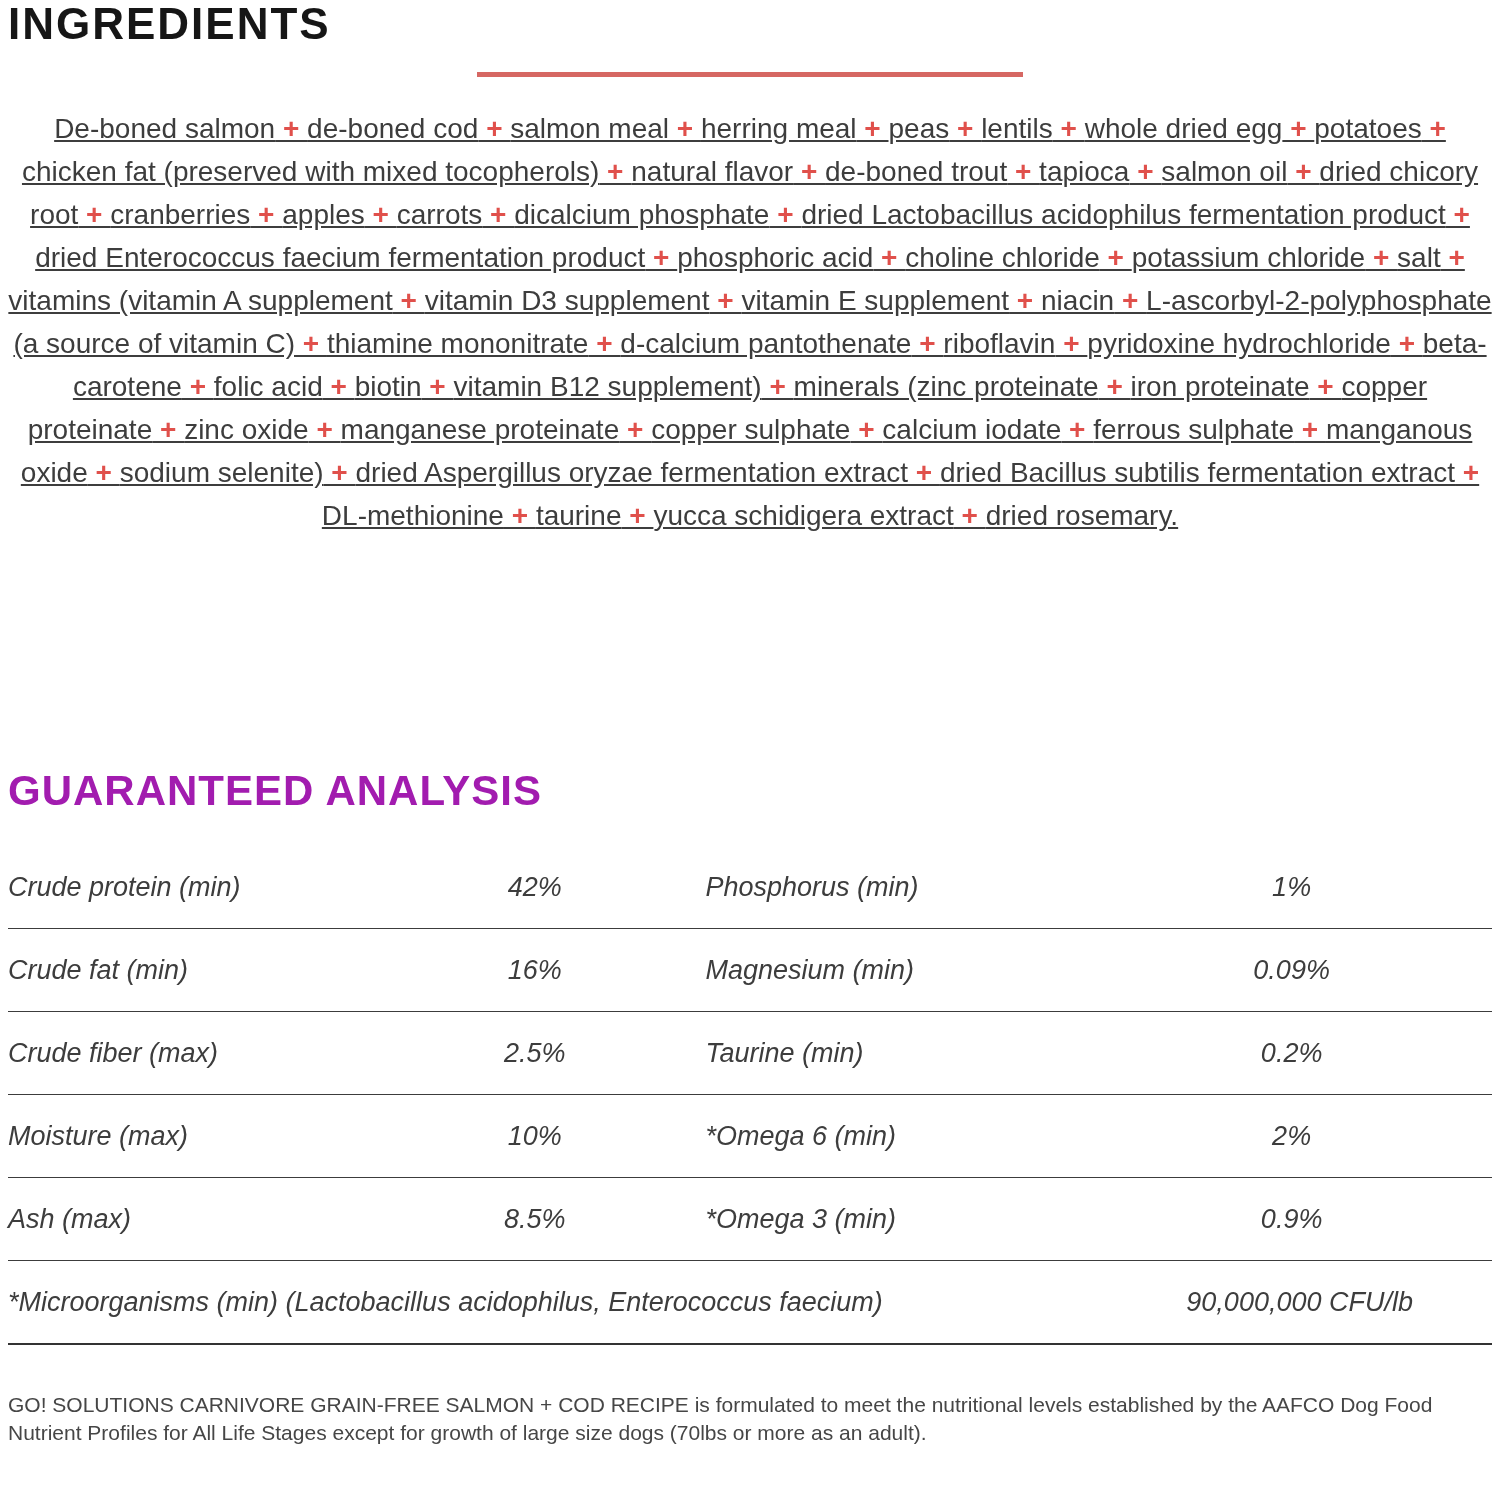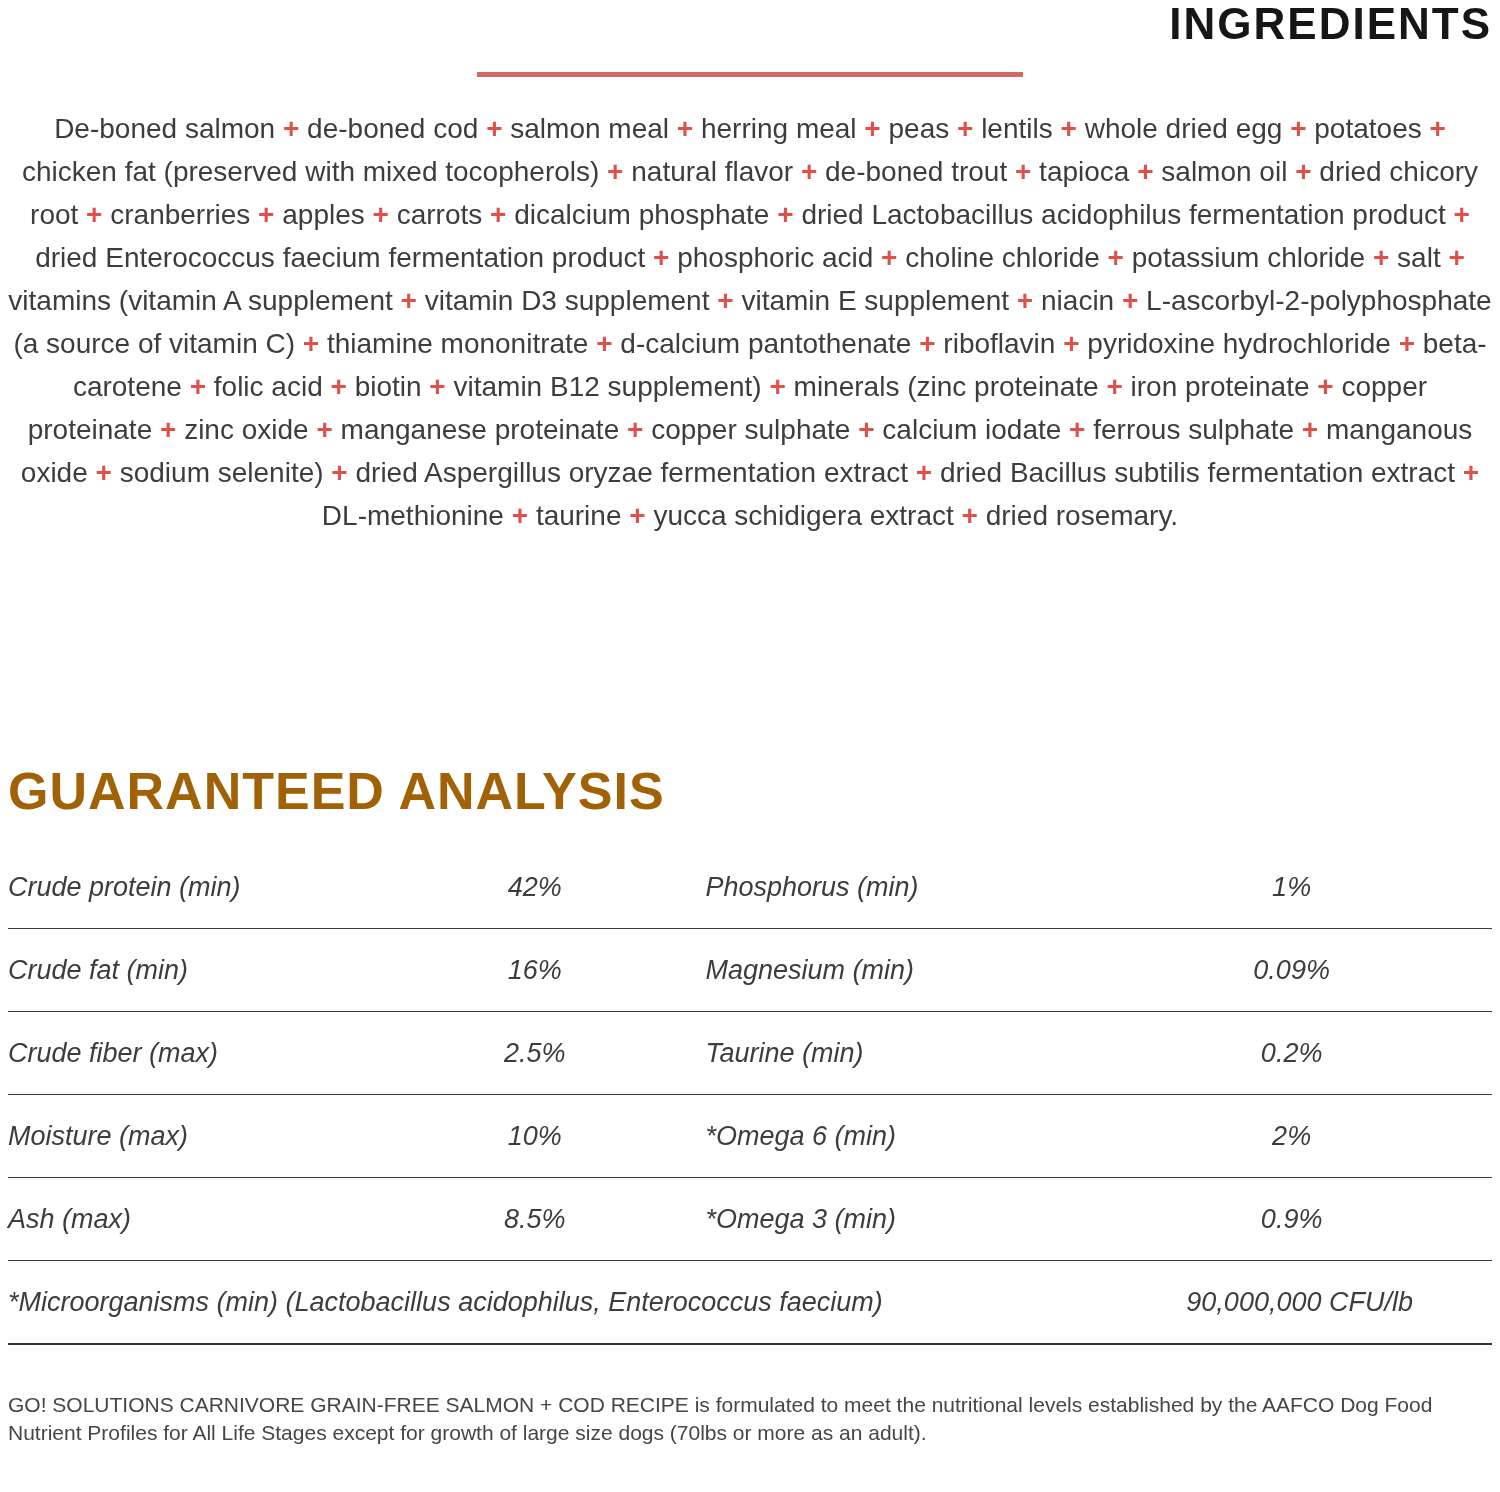--- a/index.html
+++ b/index.html
@@ -15,52 +15,53 @@
     color: #3d3d3d;
   }
   .page {
     width: 1500px;
     box-sizing: border-box;
     padding: 0 8px;
   }
   .ing-heading {
     margin: 0;
     padding-top: 2px;
-    text-align: right;
+    text-align: left;
     font-size: 44px;
     line-height: 44px;
     font-weight: bold;
     letter-spacing: 2px;
     color: #161616;
   }
   .heading-underline {
     width: 546px;
     height: 5px;
     background: #d66763;
     margin: 26px auto 0 auto;
   }
   .ingredients-text {
     margin-top: 30px;
     height: 473px;
     text-align: center;
     font-size: 28px;
     line-height: 43px;
     color: #3d3d3d;
+    text-decoration: underline;
   }
   .plus {
     color: #e0504b;
     font-weight: bold;
   }
   .ga-heading {
     margin: 190px 0 0 0;
-    font-size: 52px;
+    font-size: 42px;
     line-height: 42px;
     font-weight: bold;
     letter-spacing: 1px;
-    color: #a16207;
+    color: #a21caf;
     text-align: left;
   }
   .analysis-table {
     margin-top: 34px;
     font-style: italic;
   }
   .arow {
     display: grid;
     grid-template-columns: 28% 15% 4% 26% 27%;
     align-items: center;

